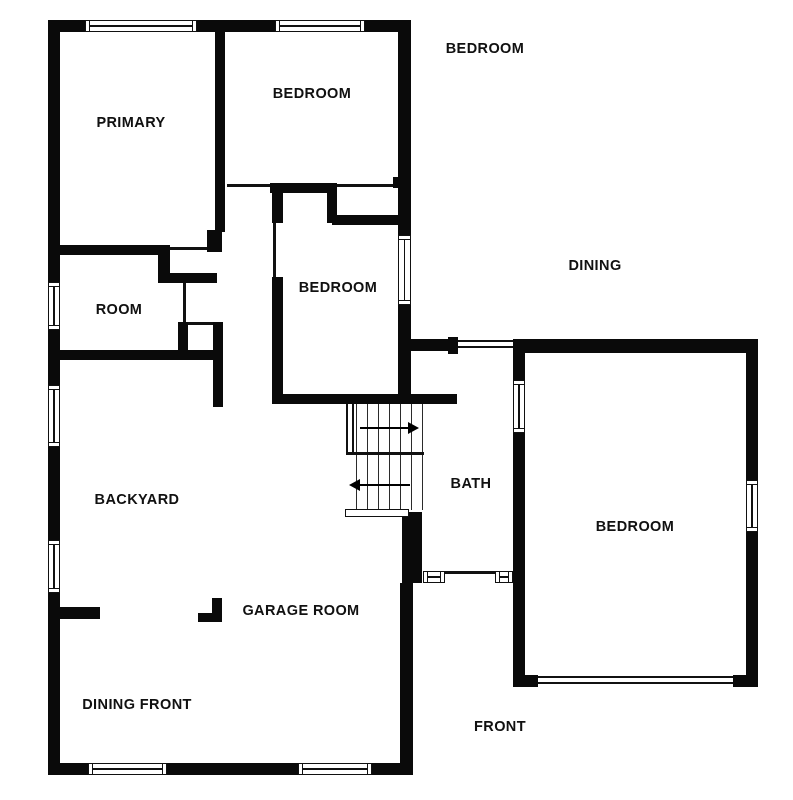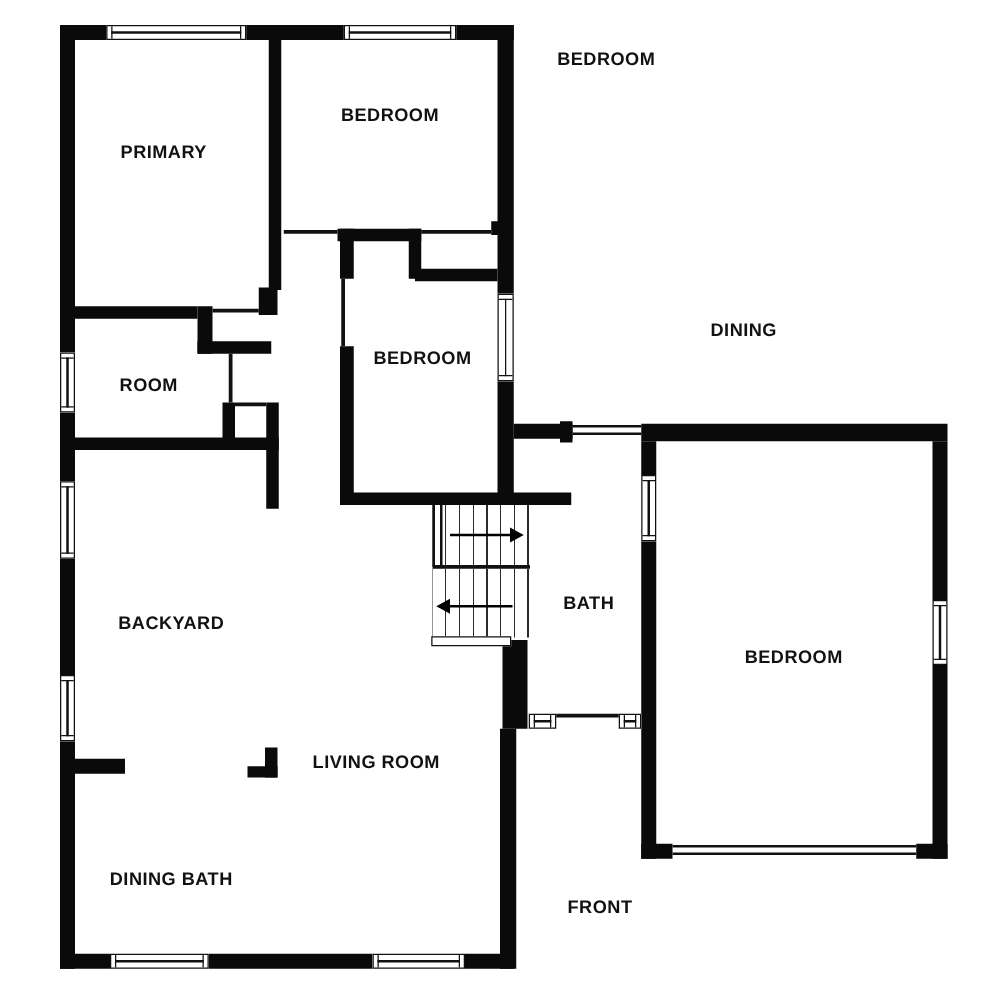--- a/index.html
+++ b/index.html
@@ -128,25 +128,25 @@
     <i class="landing" style="left:345px;top:509px;width:64px;height:8px"></i>
     <i class="arrow-line" style="left:360px;top:427px;width:50px;height:2px"></i>
     <i class="arrow-head-right" style="left:408px;top:422px"></i>
     <i class="arrow-line" style="left:360px;top:484px;width:50px;height:2px"></i>
     <i class="arrow-head-left" style="left:349px;top:479px"></i>
   </div>
 
   <div>
     <div class="room-label" style="left:485px;top:48px">BEDROOM</div>
     <div class="room-label" style="left:595px;top:265px">DINING</div>
-    <div class="room-label" style="left:480px;top:726px">FRONT</div>
+    <div class="room-label" style="left:500px;top:726px">FRONT</div>
     <div class="room-label" style="left:131px;top:122px">PRIMARY</div>
     <div class="room-label" style="left:312px;top:93px">BEDROOM</div>
     <div class="room-label" style="left:338px;top:287px">BEDROOM</div>
     <div class="room-label" style="left:119px;top:309px">ROOM</div>
     <div class="room-label" style="left:137px;top:499px">BACKYARD</div>
     <div class="room-label" style="left:471px;top:483px">BATH</div>
     <div class="room-label" style="left:635px;top:526px">BEDROOM</div>
-    <div class="room-label" style="left:301px;top:610px">LIVING ROOM</div>
-    <div class="room-label" style="left:137px;top:704px">DINING BATH</div>
+    <div class="room-label" style="left:301px;top:610px">GARAGE ROOM</div>
+    <div class="room-label" style="left:137px;top:704px">DINING FRONT</div>
   </div>
 
 </div>
 
 </body></html>

